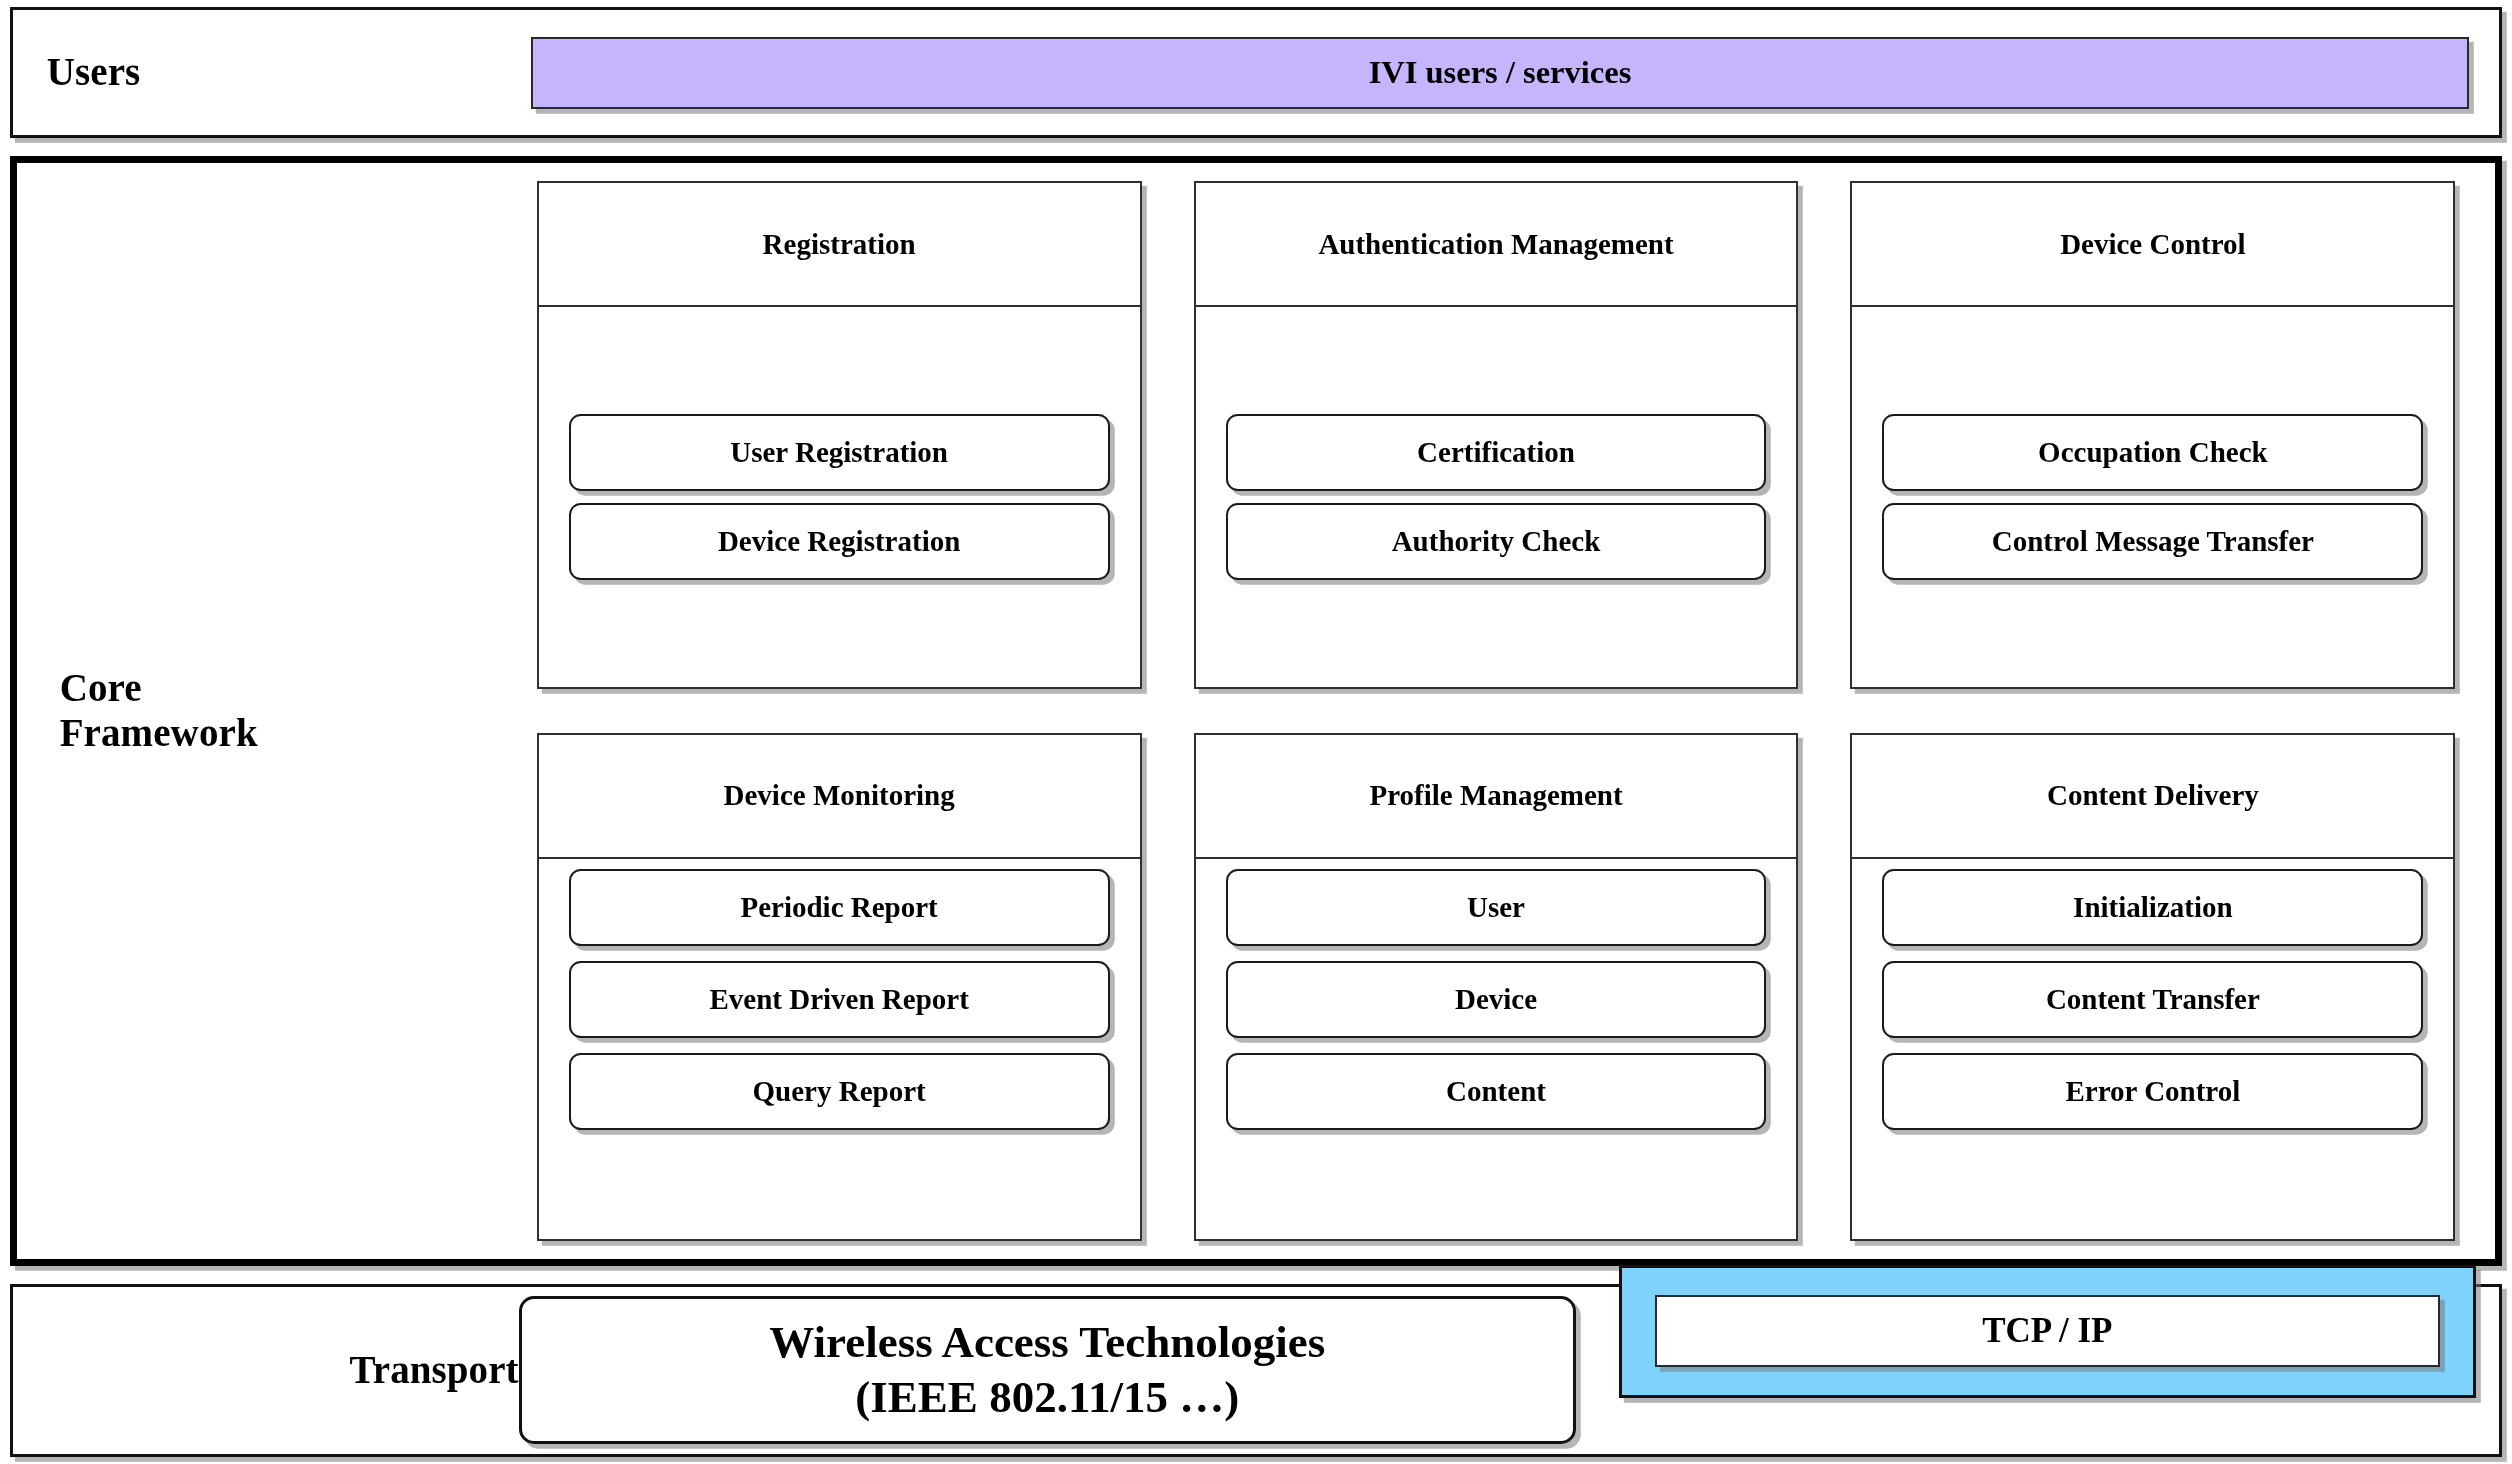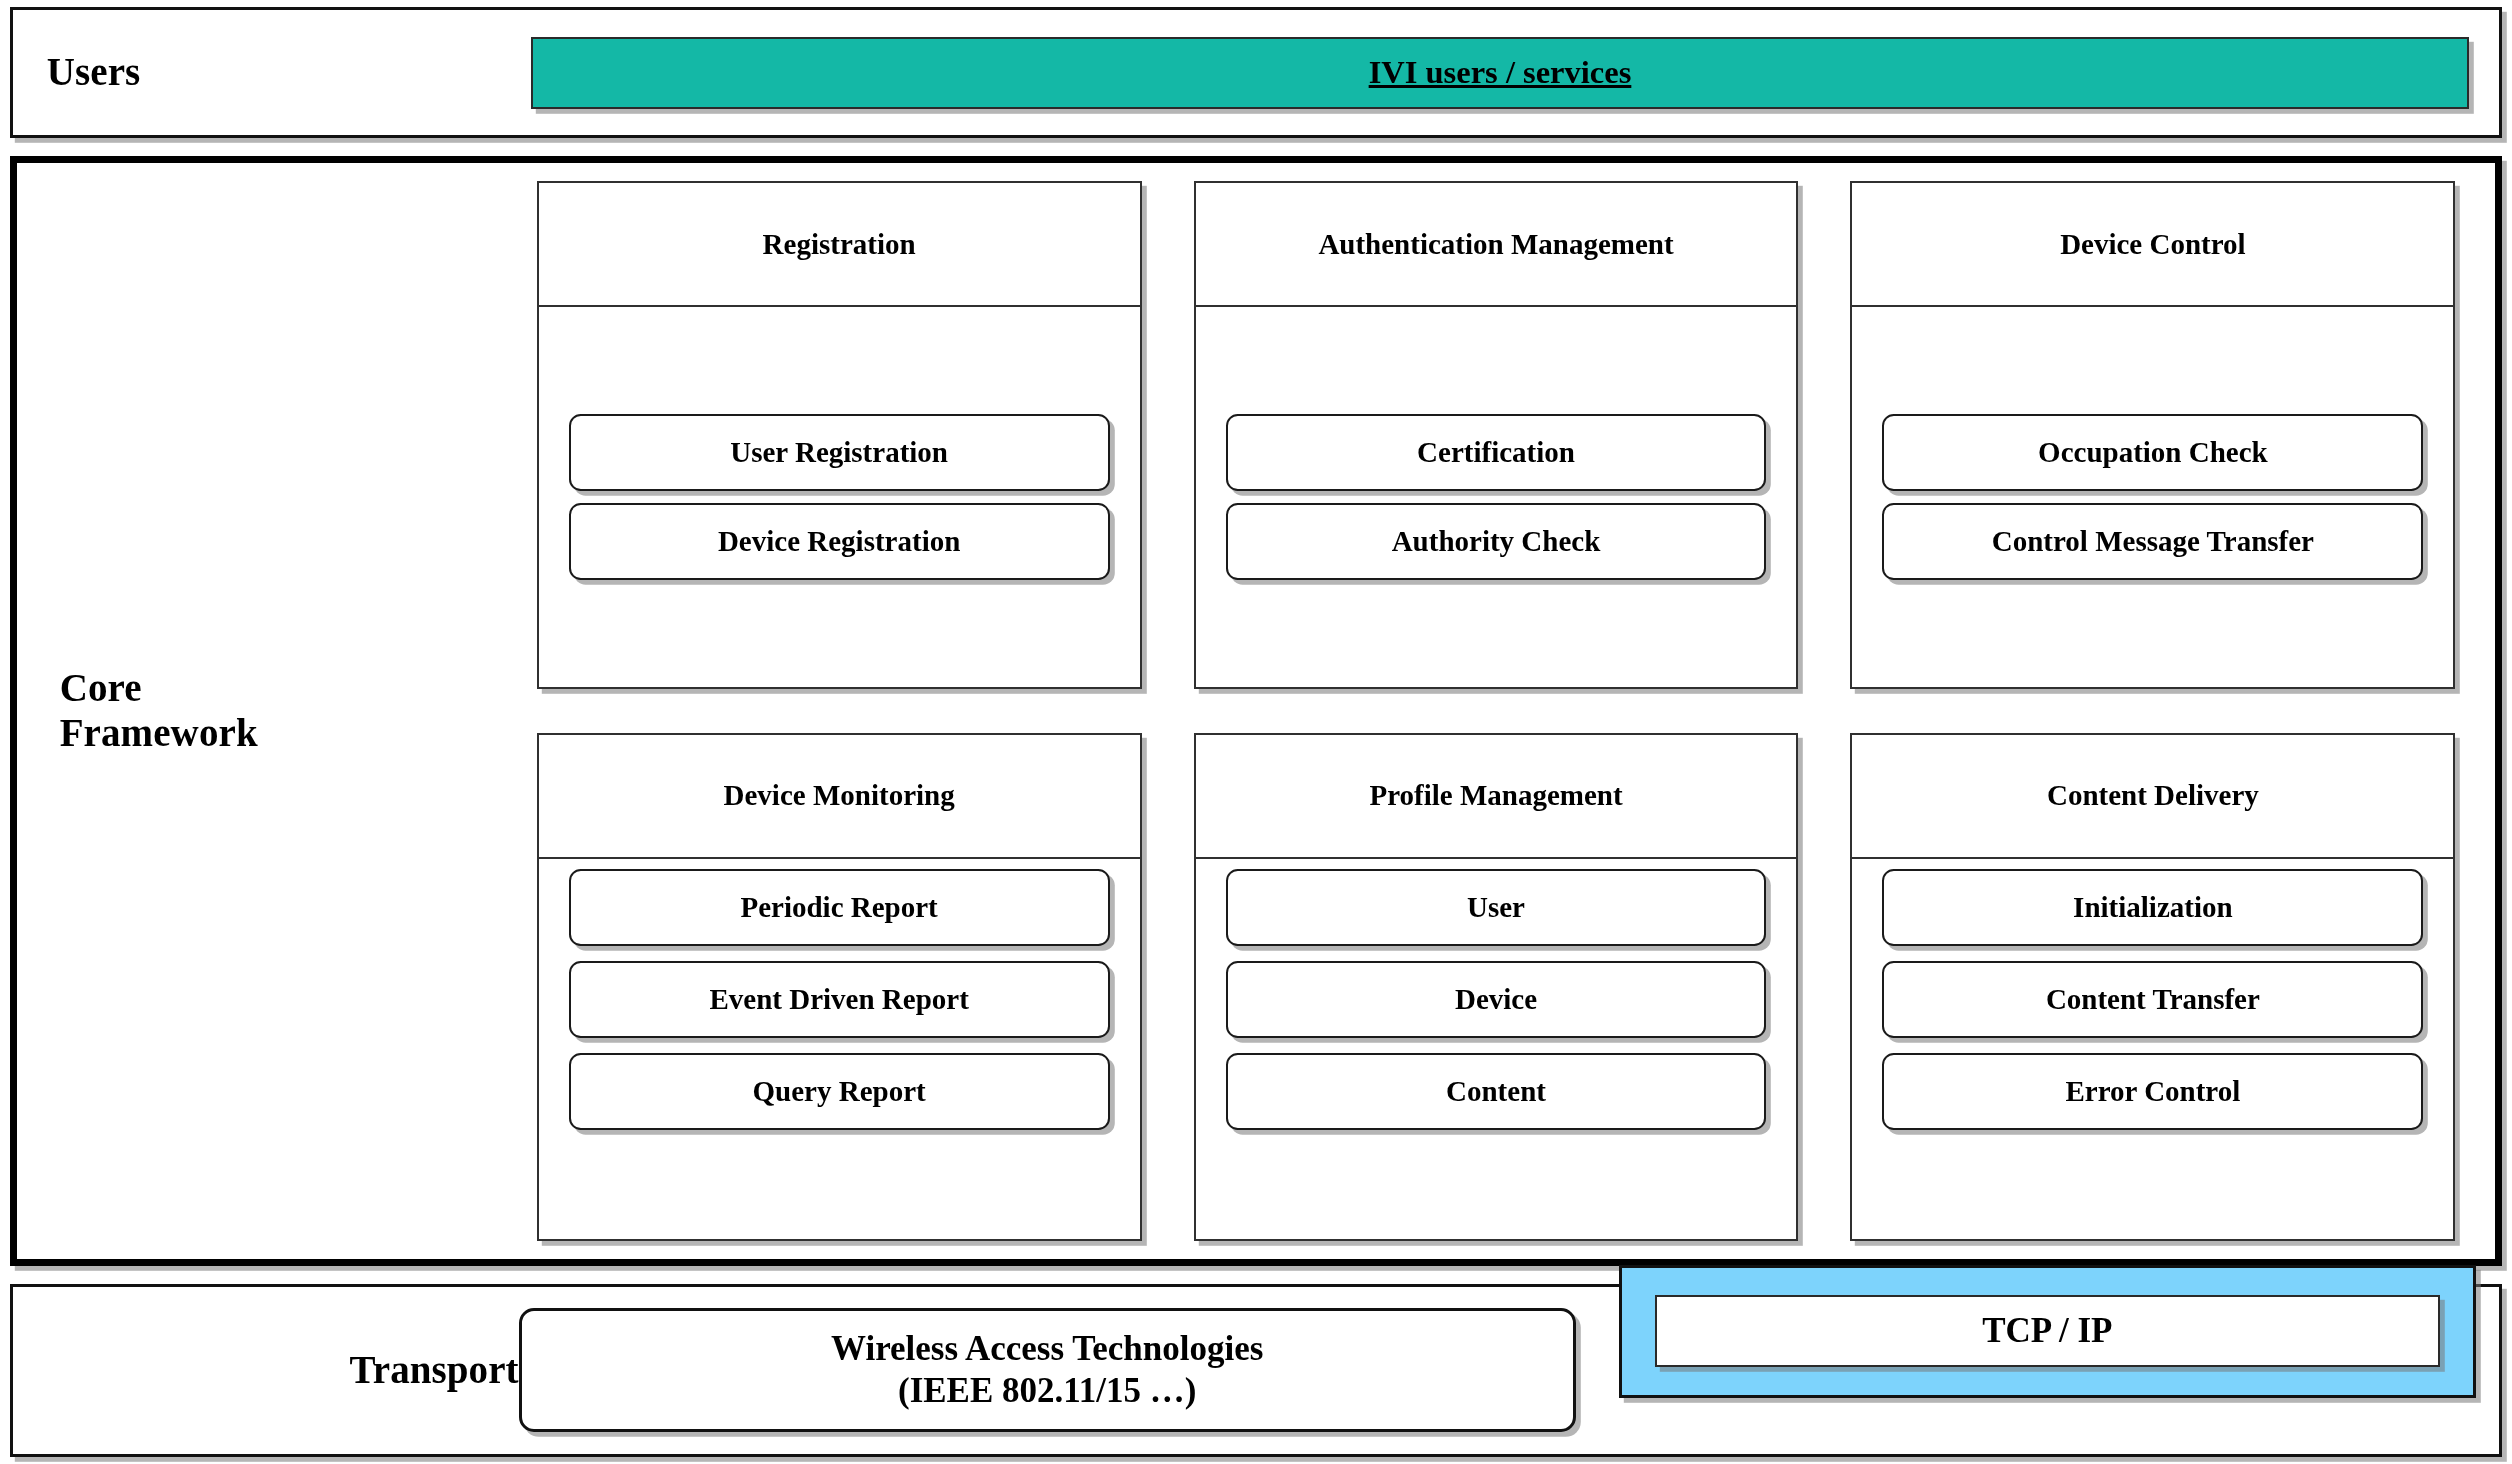--- a/index.html
+++ b/index.html
@@ -82,27 +82,26 @@
     text-align: right;
   }
 
   
   .users-box {
     box-sizing: border-box;
     flex: 1 1 auto;
     margin-right: 30px;
     height: 72px;
     border: 2.8px solid #2a2a2a;
-    background: #14b8a6;
+    background: #c4b5fd;
     display: flex;
     align-items: center;
     justify-content: center;
     font-weight: bold;
     font-size: 32.5px;
-    text-decoration: underline;
   }
 
   
   .core-body {
     flex: 1 1 auto;
     display: flex;
     flex-direction: column;
     justify-content: center;
     gap: 44px;
     padding: 18px 40px 18px 0;
@@ -171,30 +170,30 @@
     display: flex;
     align-items: center;
     height: 100%;
     padding-right: 23.5px;
     box-sizing: border-box;
     gap: 43px;
   }
   .wireless-box {
     box-sizing: border-box;
     flex: 1 1 auto;
-    height: 124px;
+    height: 148px;
     border: 3.5px solid #111111;
     border-radius: 15px;
     background: #ffffff;
     display: flex;
     flex-direction: column;
     align-items: center;
     justify-content: center;
     font-weight: bold;
-    font-size: 35px;
+    font-size: 45px;
     line-height: 1.22;
     text-align: center;
   }
   .tcp-group {
     box-sizing: border-box;
     flex: 0 0 857px;
     align-self: flex-start;
     margin-top: -22px;
     height: 133px;
     border: 3.5px solid #111111;

